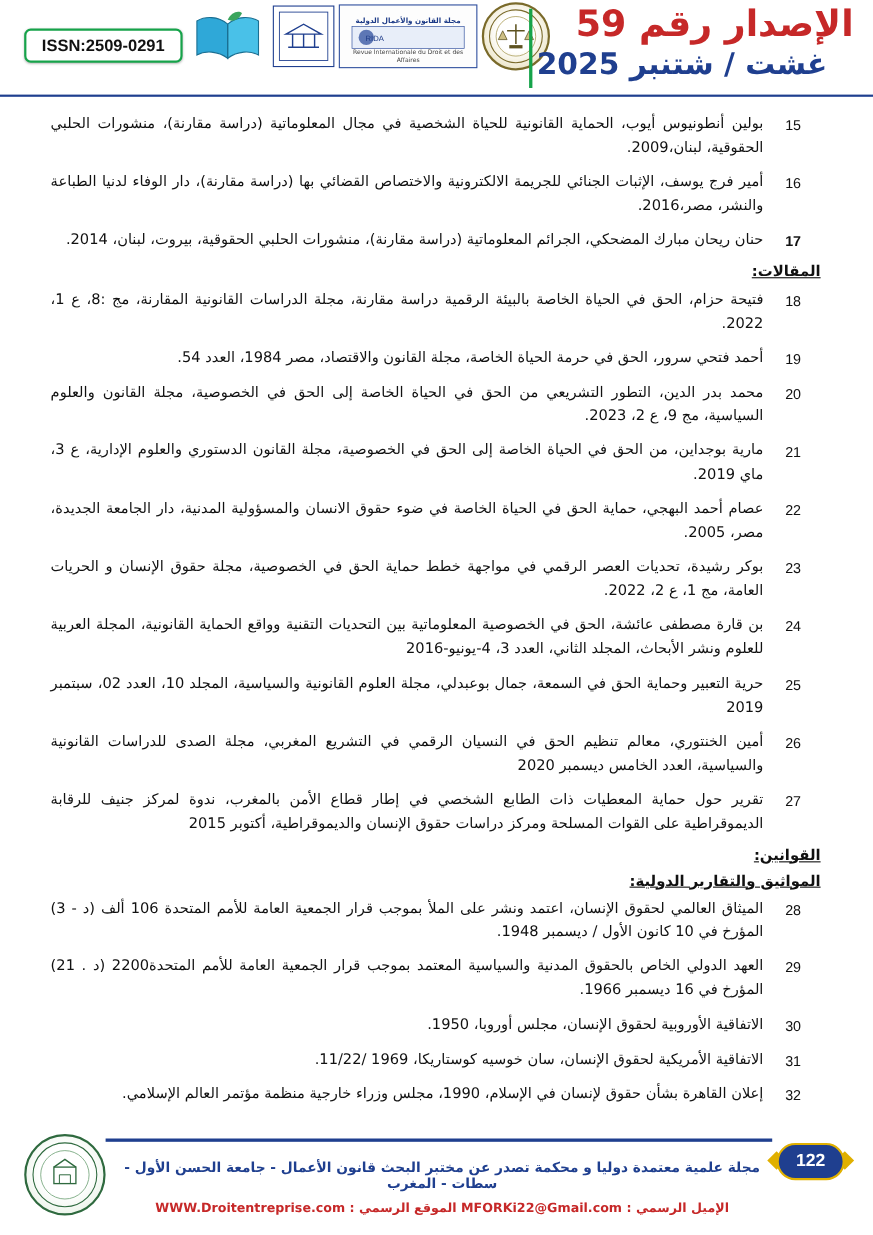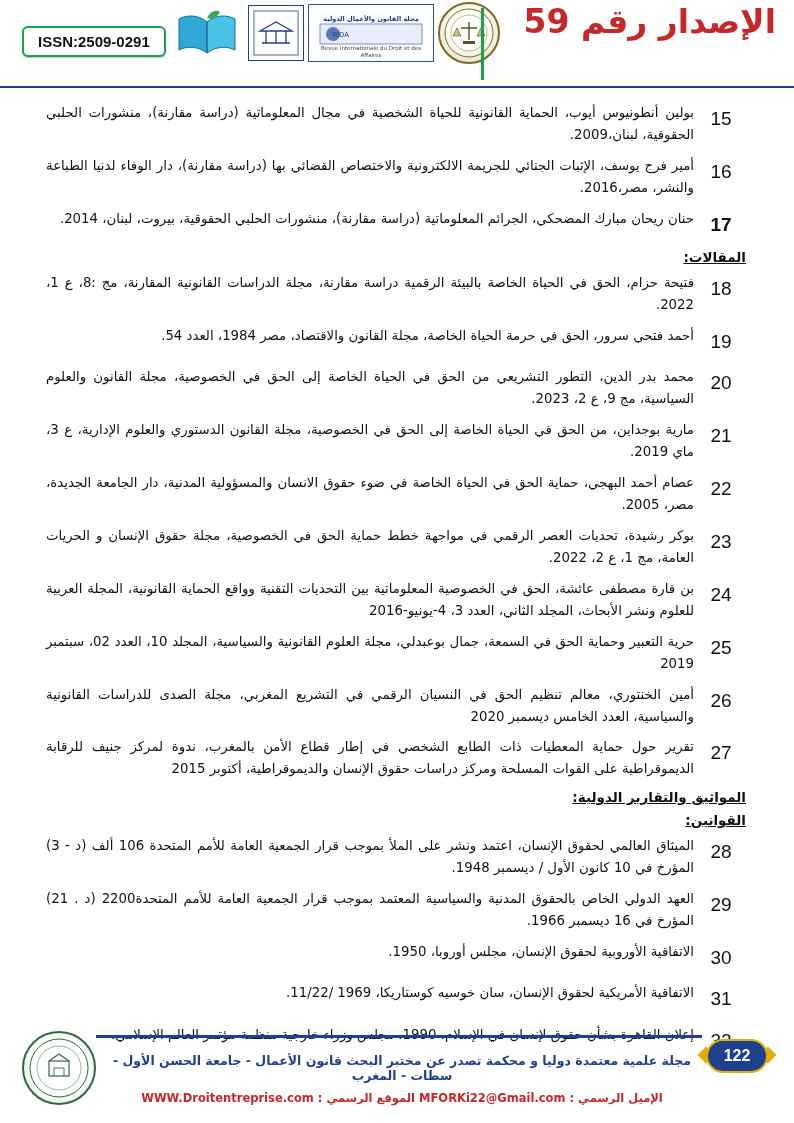--- a/index.html
+++ b/index.html
@@ -106,21 +106,21 @@
     display: flex;
     align-items: flex-start;
     margin-bottom: 9px;
     font-size: 13.3px;
     line-height: 1.65;
   }
   .ref-num {
     flex: 0 0 54px;
     text-align: center;
     font-family: "Liberation Sans", sans-serif;
-    font-size: 19px;
+    font-size: 13px;
     padding-top: 1px;
   }
   .ref-num.bold { font-weight: bold; }
   .ref-text {
     flex: 1 1 auto;
     text-align: justify;
     text-justify: inter-word;
   }
   .section-head {
     font-size: 13.5px;
@@ -241,20 +241,21 @@
         <path d="M35 12 c3 -7 10 -9 13 -6 -3 6 -8 8 -13 6 z" fill="#3ba55d"></path>
       </svg>
     </div>
 
   </div>
 
   <div class="hdr-vline"></div>
 
   <div class="hdr-right">
     <div class="hdr-issue">الإصدار رقم 59</div>
+    <div class="hdr-date">غشت / شتنبر 2025</div>
   </div>
 </div>
 
 <div class="content">
 
   <div class="ref-row">
     <div class="ref-num">15</div>
     <div class="ref-text">بولين أنطونيوس أيوب، الحماية القانونية للحياة الشخصية في مجال المعلوماتية (دراسة مقارنة)، منشورات الحلبي الحقوقية، لبنان،2009.</div>
   </div>
   <div class="ref-row">
@@ -302,23 +303,23 @@
   </div>
   <div class="ref-row">
     <div class="ref-num">26</div>
     <div class="ref-text">أمين الخنتوري، معالم تنظيم الحق في النسيان الرقمي في التشريع المغربي، مجلة الصدى للدراسات القانونية والسياسية، العدد الخامس ديسمبر 2020</div>
   </div>
   <div class="ref-row">
     <div class="ref-num">27</div>
     <div class="ref-text">تقرير حول حماية المعطيات ذات الطابع الشخصي في إطار قطاع الأمن بالمغرب، ندوة لمركز جنيف للرقابة الديموقراطية على القوات المسلحة ومركز دراسات حقوق الإنسان والديموقراطية، أكتوبر 2015</div>
   </div>
 
+  <div class="section-head">القوانين:</div>
+
   <div class="section-head">المواثيق والتقارير الدولية:</div>
-
-  <div class="section-head">القوانين:</div>
 
   <div class="ref-row">
     <div class="ref-num">28</div>
     <div class="ref-text">الميثاق العالمي لحقوق الإنسان، اعتمد ونشر على الملأ بموجب قرار الجمعية العامة للأمم المتحدة 106 ألف (د - 3) المؤرخ في 10 كانون الأول / ديسمبر 1948.</div>
   </div>
   <div class="ref-row">
     <div class="ref-num">29</div>
     <div class="ref-text">العهد الدولي الخاص بالحقوق المدنية والسياسية المعتمد بموجب قرار الجمعية العامة للأمم المتحدة2200 (د . 21) المؤرخ في 16 ديسمبر 1966.</div>
   </div>
   <div class="ref-row">

